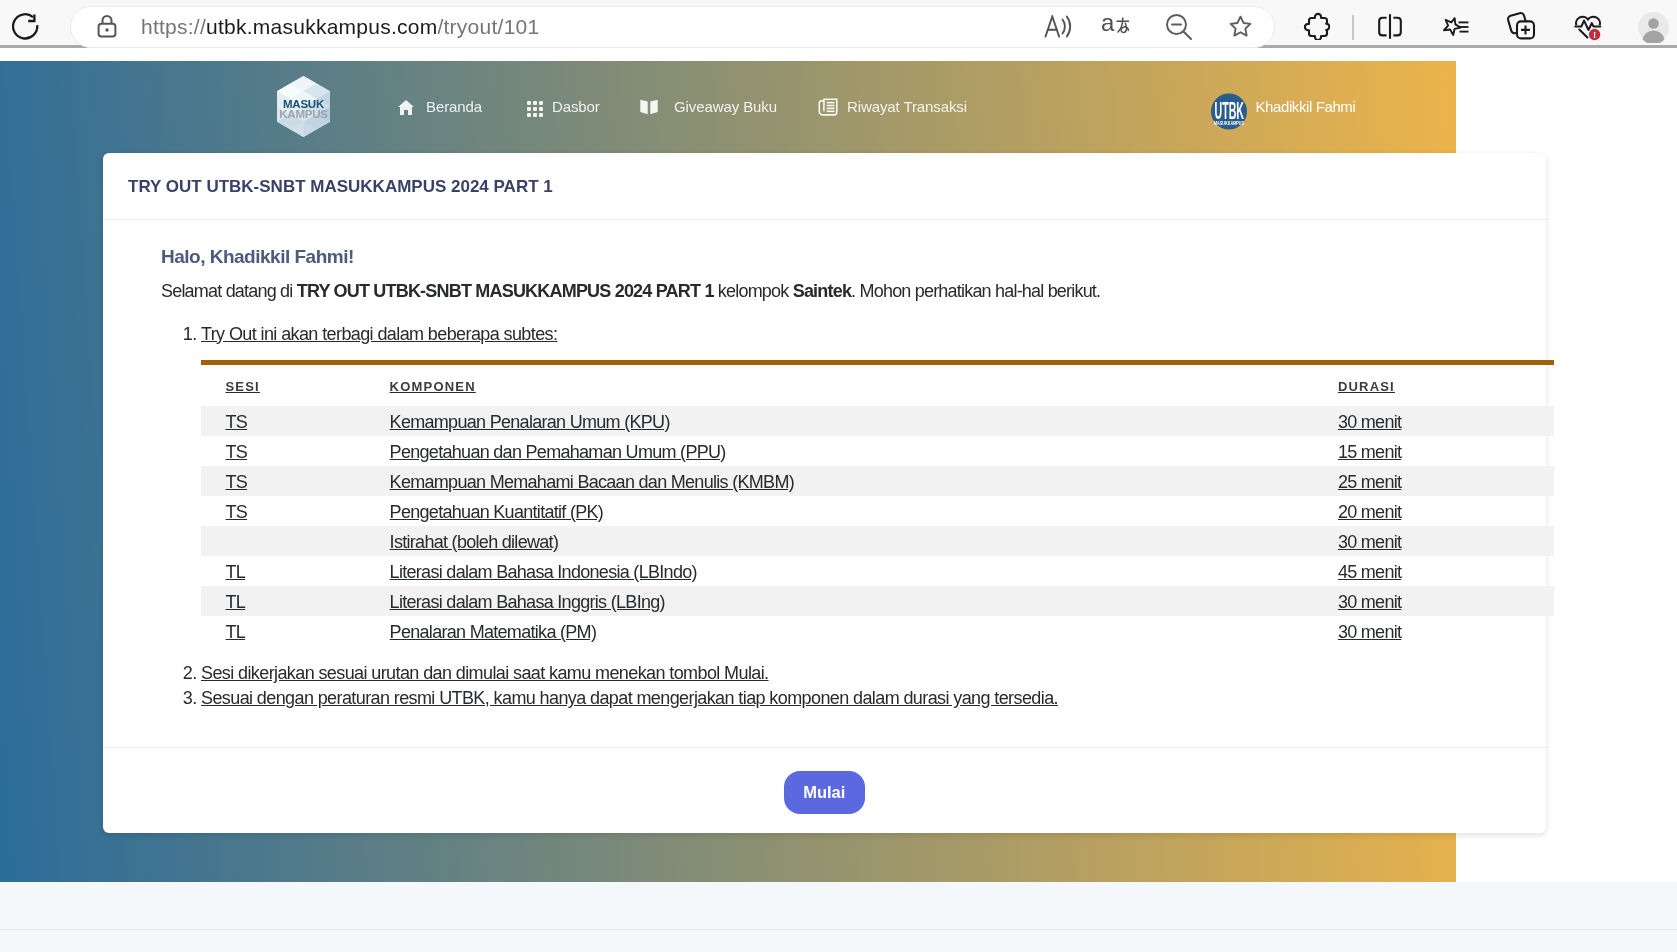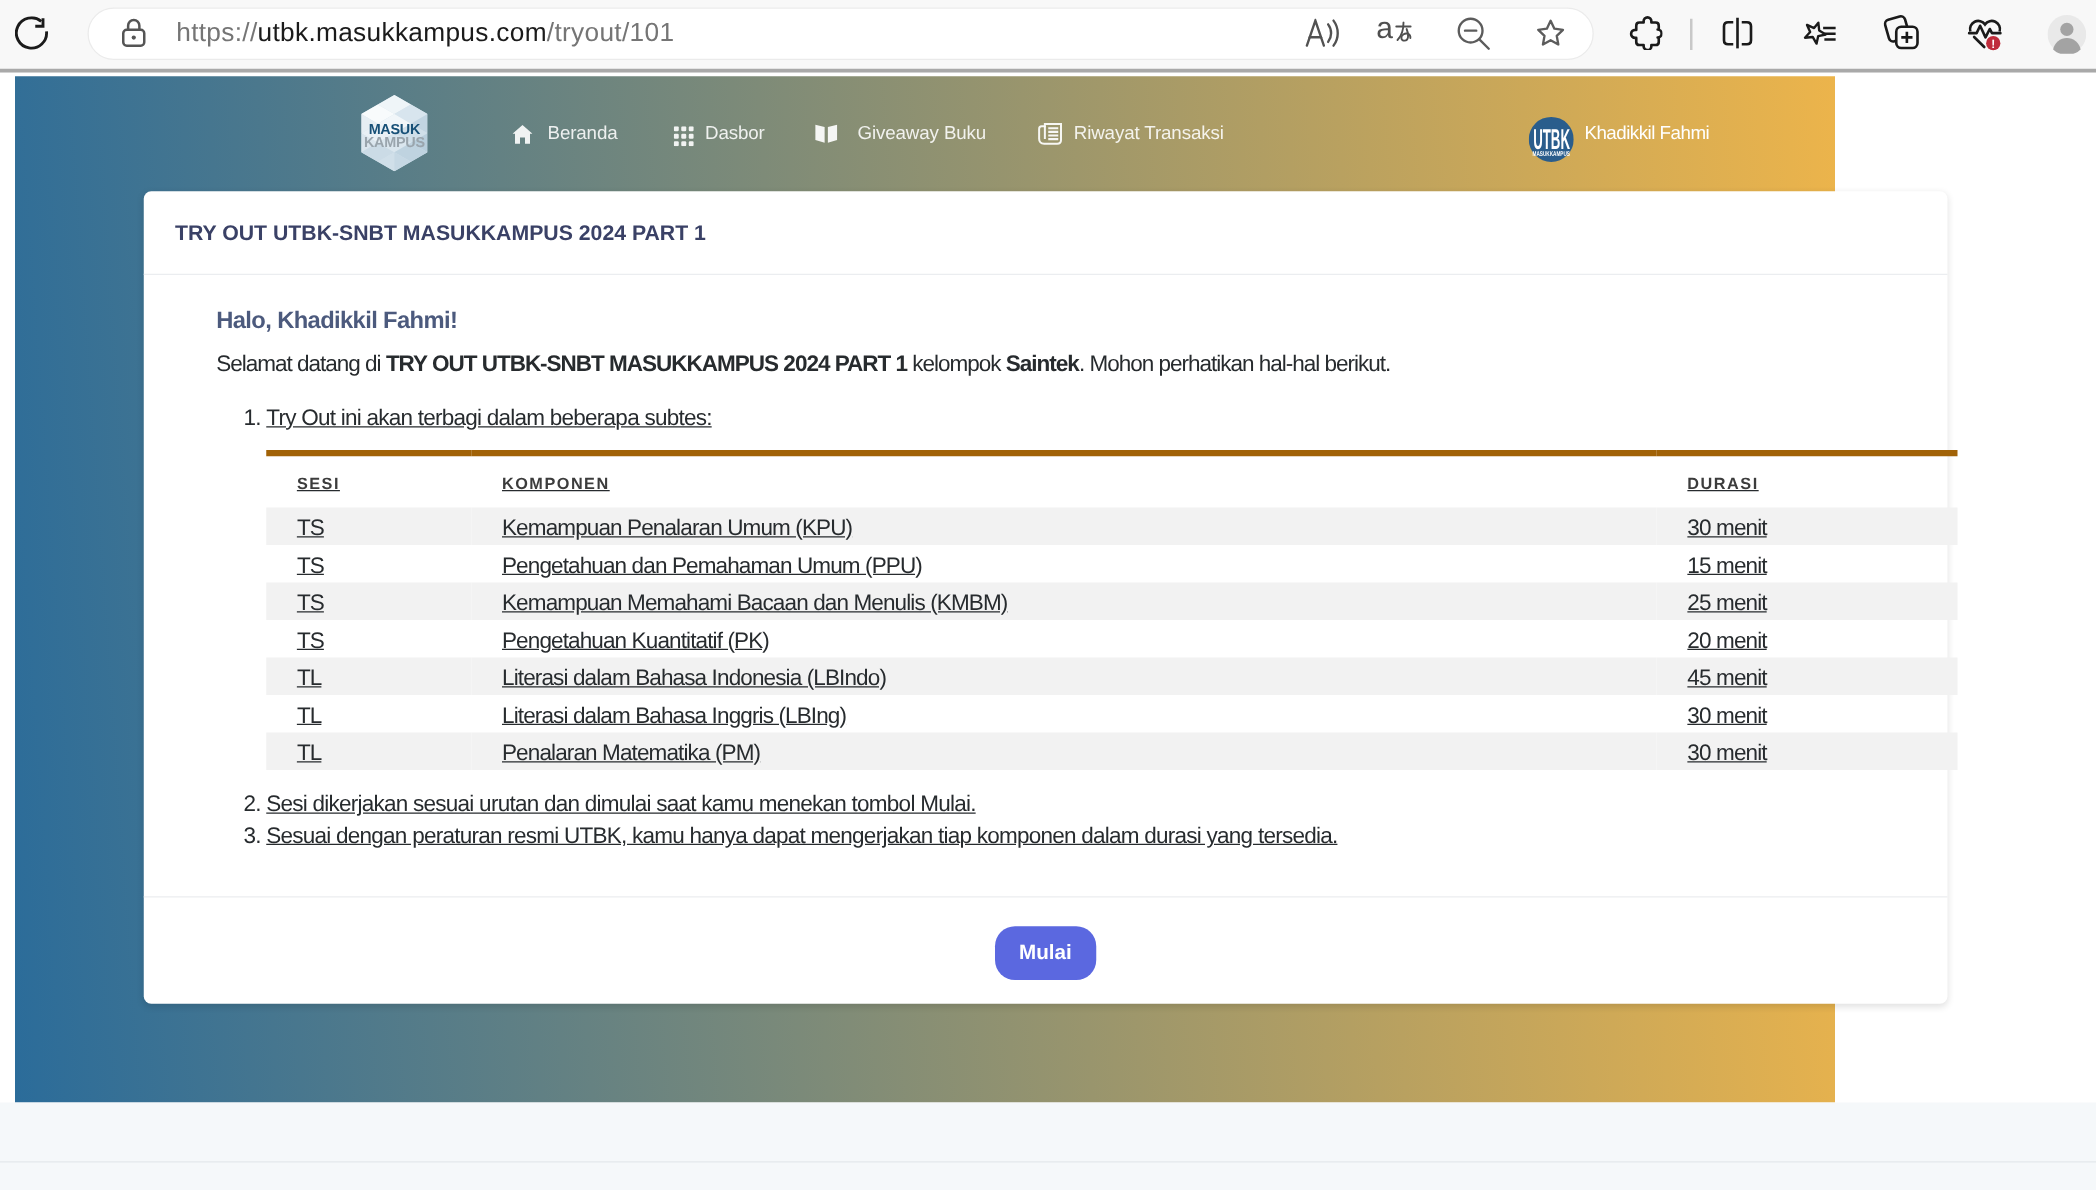--- a/index.html
+++ b/index.html
@@ -1,24 +1,24 @@
 <!DOCTYPE html>
 <html><head>
 <meta charset="utf-8">
 <style>
   * { margin:0; padding:0; box-sizing:border-box; }
   html,body { width:1677px; height:952px; overflow:hidden; font-family:"Liberation Sans", sans-serif; }
   
-  .chrome { position:absolute; top:0; left:0; width:1677px; height:58px; background:#f8f8f8; border-bottom:3px solid #a9a9a9; }
+  .chrome { position:absolute; top:0; left:0; width:1677px; height:48px; background:#f8f8f8; border-bottom:3px solid #a9a9a9; }
   .pill { position:absolute; left:70px; top:6px; width:1205px; height:42px; background:#fff; border:1px solid #ebebeb; border-radius:21px; }
   .url { position:absolute; left:141px; top:15px; font-size:21px; letter-spacing:0.25px; color:#1b1b1b; white-space:nowrap; }
   .url .g { color:#757575; }
   .cicon { position:absolute; }
   
-  .page { position:absolute; top:61px; left:12px; width:1456px; height:821px; background:linear-gradient(86deg,#2b6c9a 0%,#ecb44b 100%); }
+  .page { position:absolute; top:61px; left:0; width:1456px; height:821px; background:linear-gradient(86deg,#2b6c9a 0%,#ecb44b 100%); }
   .footer { position:absolute; top:882px; left:0; width:1677px; height:70px; background:#f5f8fa; }
   .footer .line { position:absolute; top:47px; left:0; width:100%; height:1px; background:#e4e8ec; }
   .nav-text { position:absolute; top:37px; color:rgba(255,255,255,.88); font-size:15px; letter-spacing:-0.1px; white-space:nowrap; }
   .user-name { position:absolute; top:37px; left:1255.5px; color:#fff; font-weight:normal; font-size:15px; letter-spacing:-0.4px; }
   
   .card { position:absolute; left:103px; top:91.6px; width:1442.6px; background:#fff; border-radius:6px; box-shadow:0 2px 6px rgba(0,0,0,.12); }
   .card-header { padding:21px 25px 0 25px; height:67.4px; border-bottom:1px solid #ebedf0; }
   .card-header h4 { font-size:17px; line-height:25.5px; font-weight:bold; color:#3a4166; }
   .card-body { padding:23px 25px 20px 25px; color:#272b2e; font-size:18px; letter-spacing:-0.5px;margin-left:33px; }
   .card-body h5 { font-size:19px; line-height:28.5px; font-weight:bold; color:#4c5a7d; margin-bottom:5.4px; letter-spacing:-0.5px; }
@@ -142,20 +142,25 @@
                   <td>TS</td>
                   <td>Kemampuan Memahami Bacaan dan Menulis (KMBM)</td>
                   <td>25 menit</td>
                 </tr>
               <tr>
                   <td>TS</td>
                   <td>Pengetahuan Kuantitatif (PK)</td>
                   <td>20 menit</td>
                 </tr>
               <tr>
+                  <td></td>
+                  <td>Istirahat (boleh dilewat)</td>
+                  <td>30 menit</td>
+                </tr>
+              <tr>
                   <td>TL</td>
                   <td>Literasi dalam Bahasa Indonesia (LBIndo)</td>
                   <td>45 menit</td>
                 </tr>
               <tr>
                   <td>TL</td>
                   <td>Literasi dalam Bahasa Inggris (LBIng)</td>
                   <td>30 menit</td>
                 </tr>
               <tr>

